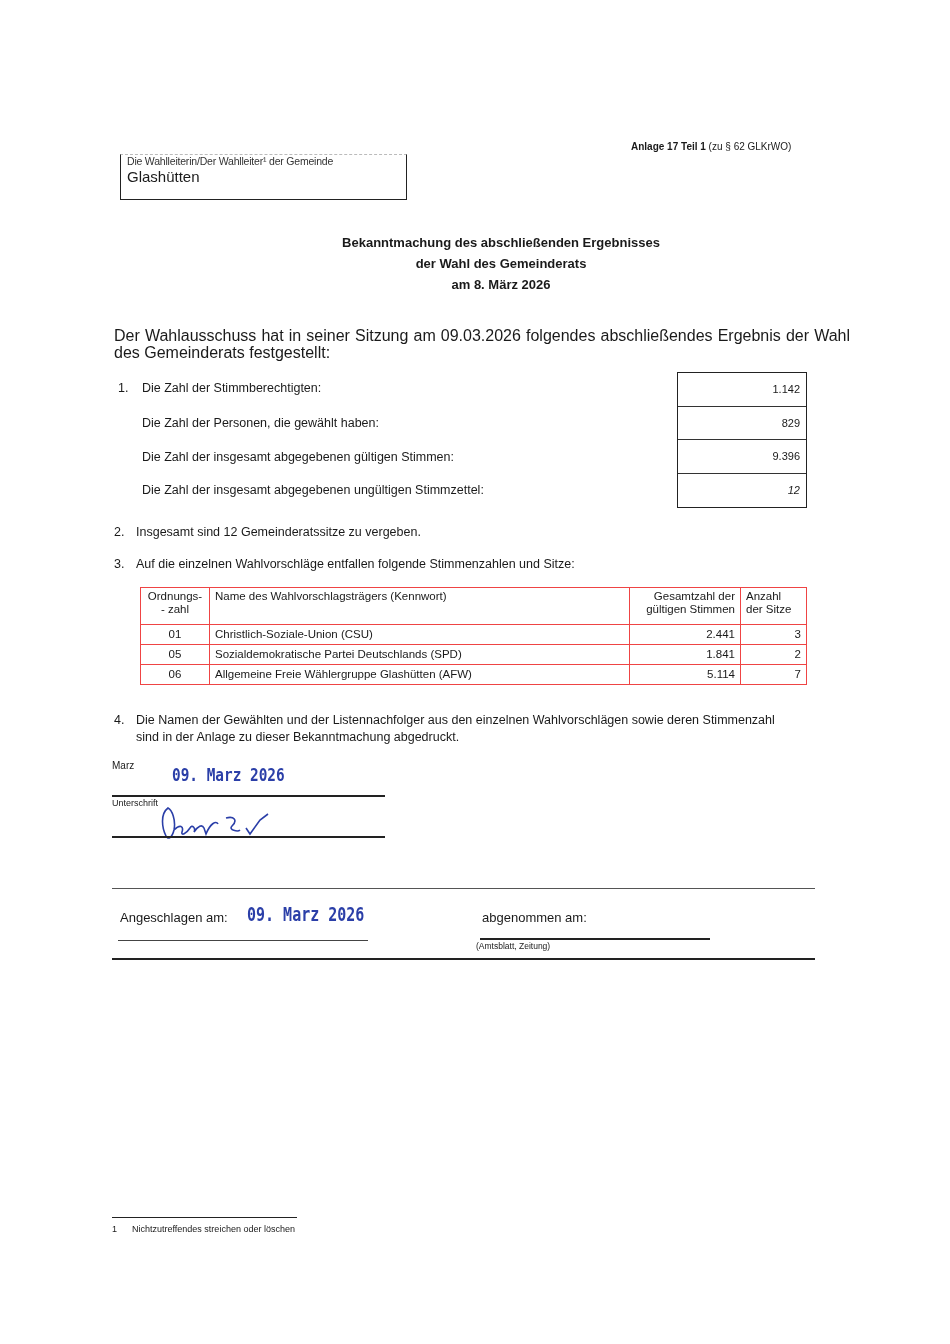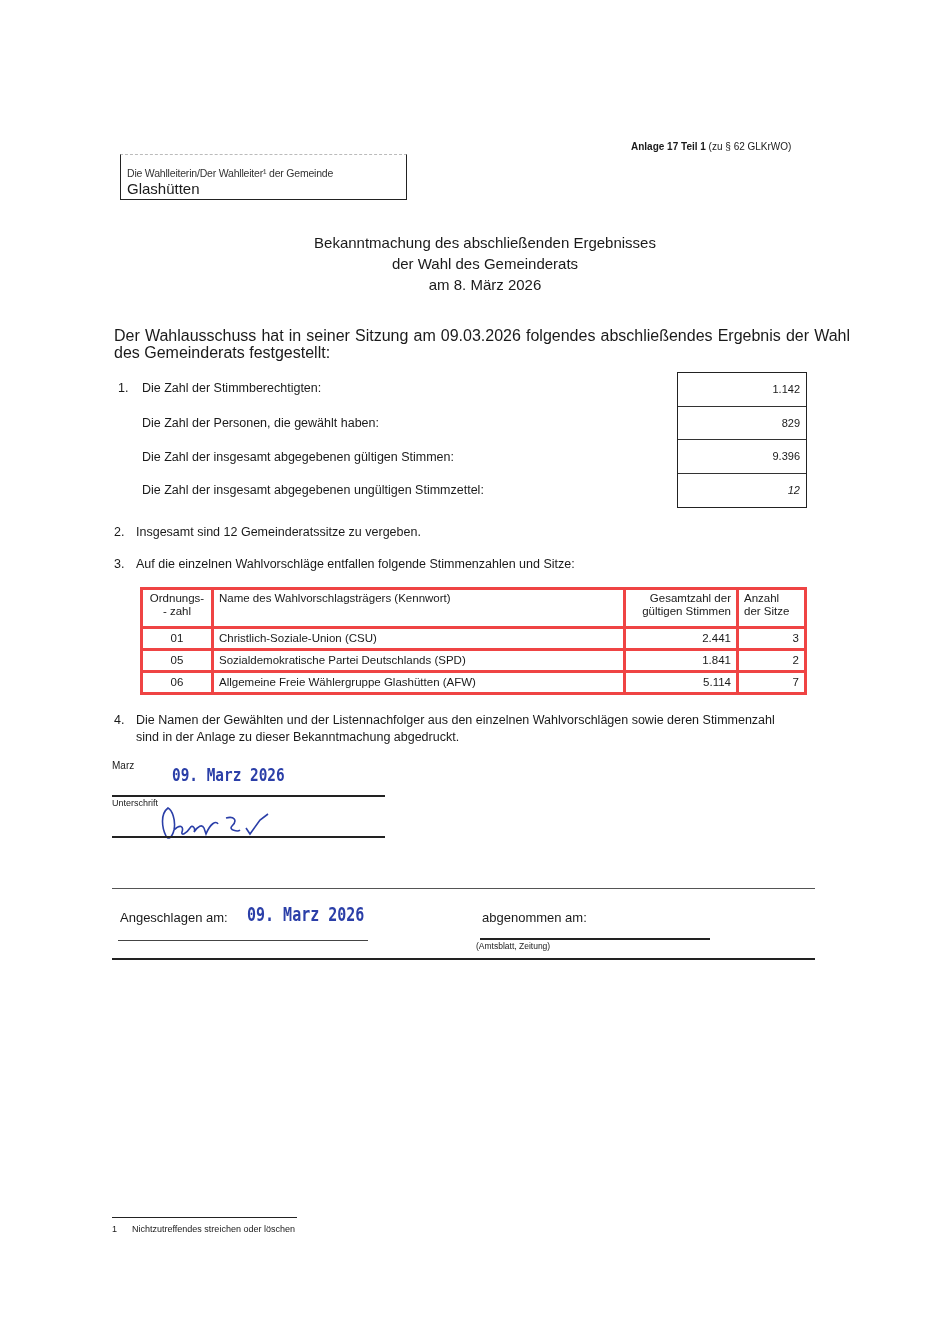--- a/index.html
+++ b/index.html
@@ -3,35 +3,35 @@
 <meta charset="utf-8">
 <style>
   html, body { margin:0; padding:0; background:#ffffff; }
   body { width:950px; height:1344px; position:relative; overflow:hidden;
          font-family:"Liberation Sans", sans-serif; color:#1a1a1a; }
   .abs { position:absolute; }
   .annex { left:631px; top:141px; font-size:10px; }
   .annex b { font-weight:bold; }
   .officebox { left:120px; top:154px; width:287px; height:46px;
                border-left:1.5px solid #222; border-right:1.5px solid #222; border-bottom:1.5px solid #222;
-               border-top:1px dashed #bbb; box-sizing:border-box; padding:12px 6px; }
+               border-top:1px dashed #bbb; box-sizing:border-box; padding:0 6px; }
   .officebox .lbl { font-size:10.5px; color:#333; letter-spacing:-0.2px; }
   .officebox .val { font-size:15px; margin-top:1px; }
-  .title { left:200px; top:232px; width:570px; text-align:center; font-weight:normal; font-size:15px; line-height:21px; }
+  .title { left:216px; top:232px; width:570px; text-align:center; font-weight:bold; font-size:13px; line-height:21px; }
   .intro { left:114px; top:327px; width:736px; font-size:16px; line-height:17px; text-align:justify; text-align-last:left; }
   .list1 { left:114px; top:372px; font-size:12.5px; }
   .row1 { position:absolute; white-space:nowrap; }
   .vbox { left:677px; top:372px; width:130px; border:1.5px solid #222; box-sizing:border-box; }
   .vcell { height:33.5px; border-bottom:1px solid #333; text-align:right; padding-right:6px; font-size:11px; line-height:33px; box-sizing:border-box; }
   .vcell:last-child { border-bottom:none;font-style:italic; }
   .item2 { left:114px; top:525px; font-size:12.5px; }
   .item3 { left:114px; top:557px; font-size:12.5px; }
   .num { display:inline-block; width:22px; }
   table.res { position:absolute; left:140px; top:587px; width:667px; border-collapse:collapse; font-size:11.5px; }
-  table.res td, table.res th { border:3px solid #ef4444; padding:2px 5px; font-weight:normal; vertical-align:top; }
+  table.res td, table.res th { border:1px solid #ef4444; padding:2px 5px; font-weight:normal; vertical-align:top; }
   table.res th { text-align:left; line-height:13px; height:32px; }
   table.res td { height:17px; line-height:17px; padding-top:1px; padding-bottom:1px; }
   .c1 { width:58px; text-align:center !important; }
   .c3 { width:100px; text-align:right; }
   .c4 { width:55px; text-align:right; }
   .item4 { left:114px; top:712px; width:736px; font-size:12.5px; line-height:17px; }
   .item4 .indent { padding-left:22px; display:block; }
   .datelbl { left:112px; top:760px; font-size:10px; }
   .stamp { color:#2b3fa8; font-family:"DejaVu Sans Mono", monospace; font-weight:bold; }
   .stamp1 { left:172px; top:764px; font-size:18px; letter-spacing:0px; transform:scaleX(0.8); transform-origin:left top; }

